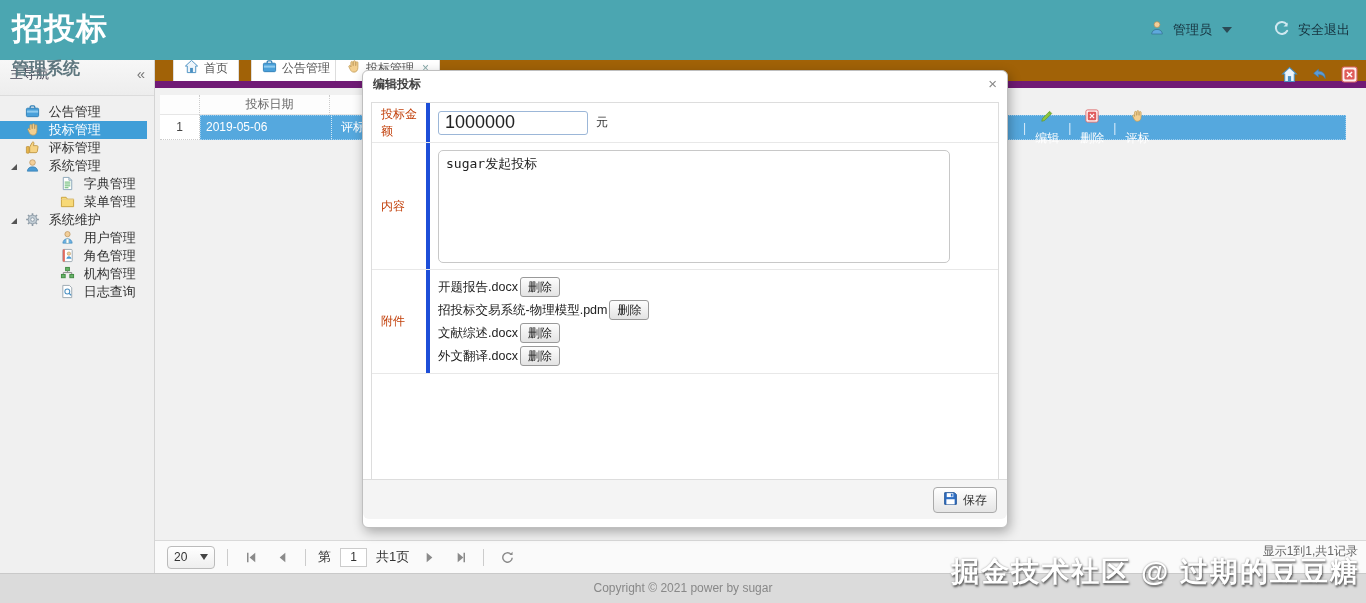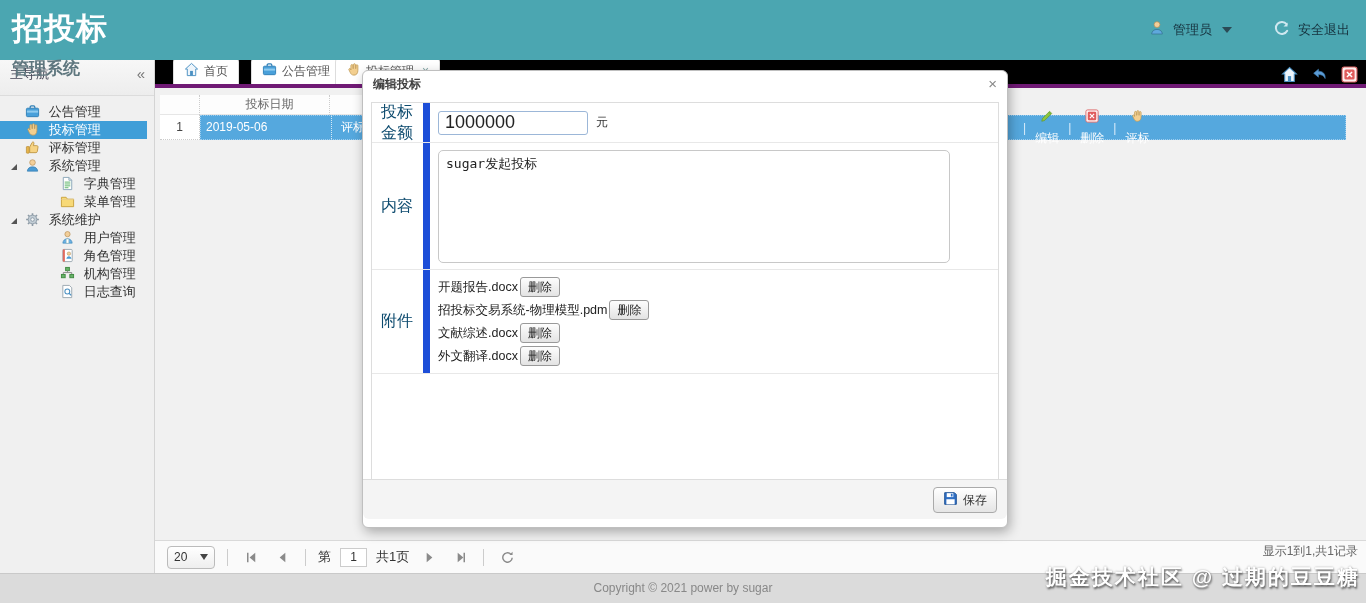--- a/index.html
+++ b/index.html
@@ -25,21 +25,21 @@
   .nav { list-style:none; padding-top:7px; }
   .nav-item { position:relative; height:18px; line-height:18px; font-size:13px; color:#333; margin:0 7px 0 0; white-space:nowrap; cursor:pointer; }
   .nav-item .nav-icon { display:inline-block; width:15px; height:15px; vertical-align:-3px; margin-right:5px; }
   .lvl1 { padding-left:25px; }
   .lvl2 { padding-left:60px; }
   .nav-item.selected { background:#3f9ed8; color:#fff; }
   .tree-arrow { position:absolute; left:11px; top:7px; width:0; height:0; border-bottom:6px solid #555; border-left:6px solid transparent; }
 
   
   .main { position:absolute; left:155px; top:60px; width:1211px; height:513px; background:#f1f1f1; z-index:1; }
-  .tabbar { position:relative; height:28px; background:#000000; border-bottom:4px solid #701a75; }
+  .tabbar { position:relative; height:28px; background:#a16207; border-bottom:7px solid #701a75; }
   .tab { position:absolute; bottom:0; height:27px; background:#fff; border:1px solid #ddd; border-bottom:none; border-radius:5px 5px 0 0; display:flex; align-items:center; gap:5px; padding:0 10px; font-size:12px; color:#555; cursor:pointer; }
   .tab .tclose { font-size:12px; color:#8aa; margin-left:3px; }
   .tab1 { left:18px; } .tab2 { left:96px; } .tab3 { left:180px; }
   .tab-tools { position:absolute; right:8px; top:6px; display:flex; gap:13px; align-items:center; }
 
   
   .ghead { position:absolute; left:5px; top:35px; height:20px; display:flex; background:#fdfdfd; border-bottom:1px solid #e6e6e6; }
   .gh-cell { height:20px; line-height:19px; font-size:12px; color:#666; padding-left:10px; border-right:1px dotted #ccc; display:flex; align-items:center; gap:5px;flex-direction:column; }
   .gh-num { width:40px; } .gh-date { width:130px; } .gh-status { width:135px; }
   .sorter { display:inline-flex; flex-direction:column; gap:2px; }
@@ -68,35 +68,35 @@
 
   
   .dialog { position:absolute; left:362px; top:70px; width:646px; height:458px; background:#fff; border:1px solid #bfbfbf; border-radius:6px; box-shadow:2px 4px 12px rgba(0,0,0,.3); z-index:10; }
   .dlg-head { position:relative; height:26px; line-height:26px; padding-left:10px; font-size:12px; font-weight:bold; color:#404040; }
   .dlg-close { position:absolute; right:10px; top:0; font-size:15px; font-weight:normal; color:#888; cursor:pointer; }
   .dlg-body { position:absolute; left:0; right:0; top:27px; bottom:40px; padding:4px 8px; }
   .fbox { border:1px solid #ddd; height:100%; display:flex; flex-direction:column; }
   .frow { display:flex; border-bottom:1px solid #e8e8e8; }
   .frow1 { height:40px; } .frow2 { height:127px; } .frow3 { height:104px; }
   .ffill { flex:1; border-bottom:none; }
-  .flabel { width:58px; border-right:7px solid #1d4ed8; display:flex; align-items:center; padding-left:9px; font-size:16px; color:#0c4a6e; flex-shrink:0; }
+  .flabel { width:58px; border-right:4px solid #1d4ed8; display:flex; align-items:center; padding-left:9px; font-size:12px; color:#c2410c; flex-shrink:0; }
   .ffield { flex:1; padding:6px 8px; display:flex; align-items:center; }
   .ffield.col { flex-direction:column; align-items:flex-start; justify-content:center; gap:1px; }
   .amount-input { width:150px; height:24px; border:1px solid #9cb7d8; border-radius:3px; padding:0 6px; font-size:18px; color:#222; font-family:"Liberation Sans",sans-serif; }
   .unit { margin-left:8px; font-size:12px; color:#333; }
   .content-area { width:512px; height:113px; border:1px solid #c8c8c8; border-radius:5px; padding:4px 7px; font-family:"DejaVu Sans Mono", monospace; font-size:13px; color:#222; resize:none; outline:none; }
   .attach-line { display:flex; align-items:center; height:22px; }
   .attach-name { font-size:12.5px; color:#222; }
   .mini-btn { height:20px; line-height:18px; padding:0 7px; margin-left:2px; font-size:12px; color:#222; border:1px solid #999; border-radius:3px; background:linear-gradient(#fdfdfd,#e3e3e3); cursor:pointer; }
   .dlg-foot { position:absolute; left:0; right:0; bottom:8px; height:40px; background:#f4f4f4; border-top:1px solid #ddd; border-radius:0 0 6px 6px; }
   .save-btn { position:absolute; right:10px; top:7px; height:26px; display:flex; align-items:center; gap:5px; padding:0 9px; font-size:12px; color:#333; border:1px solid #aaa; border-radius:4px; background:linear-gradient(#ffffff,#e5e5e5); cursor:pointer; }
 
   
   .footer { position:absolute; left:0; bottom:0; width:1366px; height:30px; background:#dbdbdb; border-top:1px solid #c9c9c9; text-align:center; line-height:29px; font-size:12px; color:#888; z-index:2; }
-  .watermark { position:absolute; right:6px; bottom:12px; font-size:21px; font-weight:bold; letter-spacing:2px; color:#fff; text-shadow:1px 2px 2px rgba(0,0,0,.5), 0 0 2px rgba(0,0,0,.35); z-index:30; pointer-events:none;margin-top:21px; }
+  .watermark { position:absolute; right:6px; bottom:12px; font-size:28px; font-weight:bold; letter-spacing:2px; color:#fff; text-shadow:1px 2px 2px rgba(0,0,0,.5), 0 0 2px rgba(0,0,0,.35); z-index:30; pointer-events:none;margin-top:21px; }
 </style>
 </head>
 <body>
 
 <div class="stage">
 
   <header class="topbar">
     <div class="brand">
       <span class="brand-bold">招投标</span>
       <span class="brand-rest">管理系统</span>

